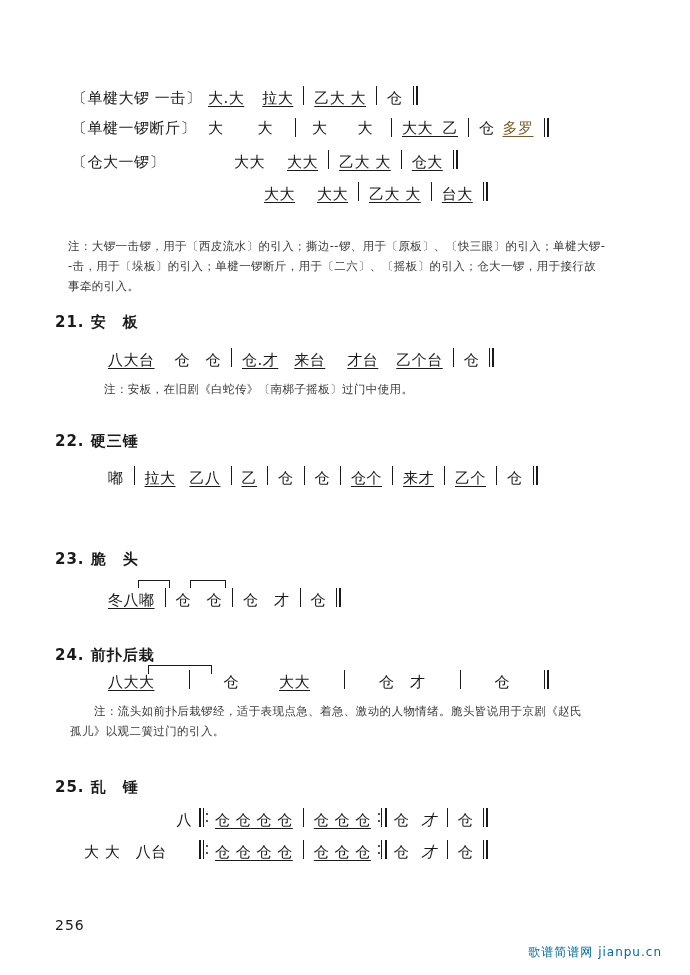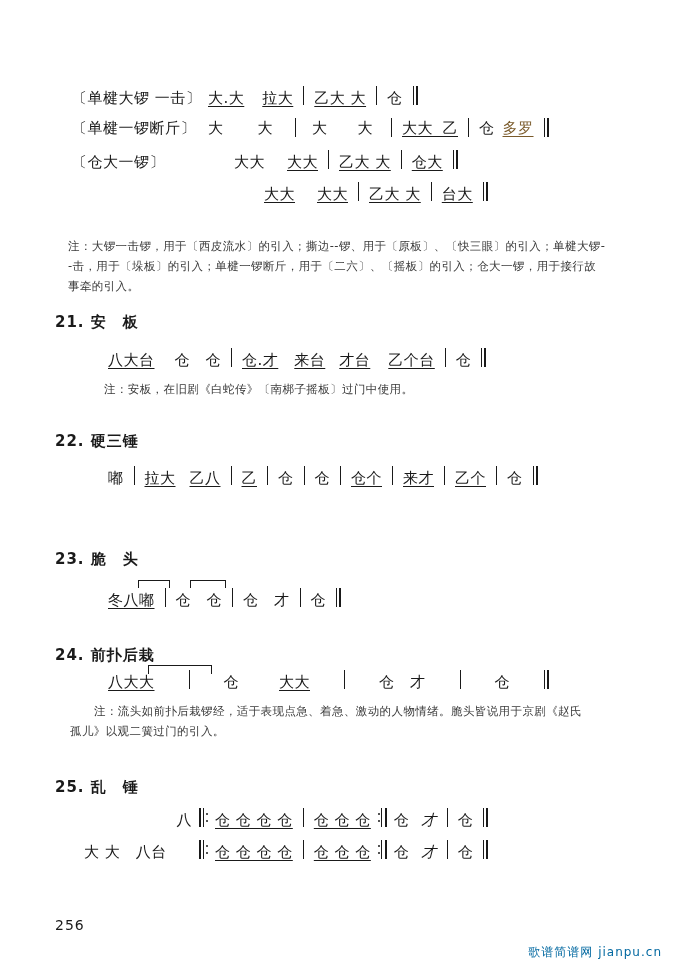--- a/index.html
+++ b/index.html
@@ -195,21 +195,21 @@
       <span>21.</span>
       <span>安　板</span>
     </div>
   </div>
   <div class="abs nrow" style="left:104px; top:348px;">
     <span class="cell u">八大台</span>
     <span class="cell" style="margin-left:12px;">仓　仓</span>
     <span class="bar"></span>
     <span class="cell u">仓.才</span>
     <span class="cell u" style="margin-left:8px;">来台</span>
-    <span class="cell u" style="margin-left:6px;">才台</span>
+    <span class="cell u" style="margin-left:14px;">才台</span>
     <span class="cell u" style="margin-left:10px;">乙个台</span>
     <span class="bar"></span>
     <span class="cell">仓</span>
     <span class="dbar thick"></span>
   </div>
   <div class="abs note" style="left:104px; top:379px; width:500px;">注：安板，在旧剧《白蛇传》〔南梆子摇板〕过门中使用。</div>
 
   <div class="abs" style="left:55px; top:432px;">
     <div class="item-title">
       <span>22.</span>

